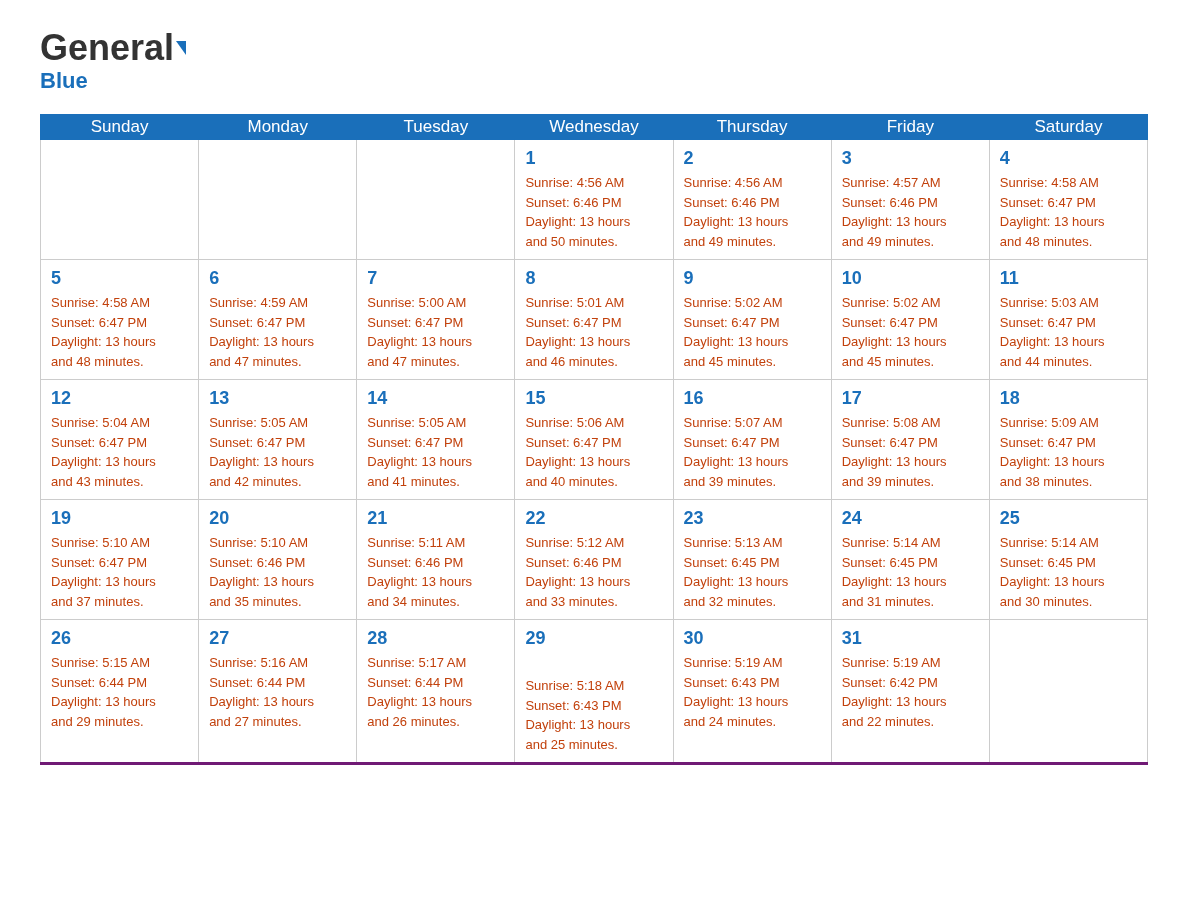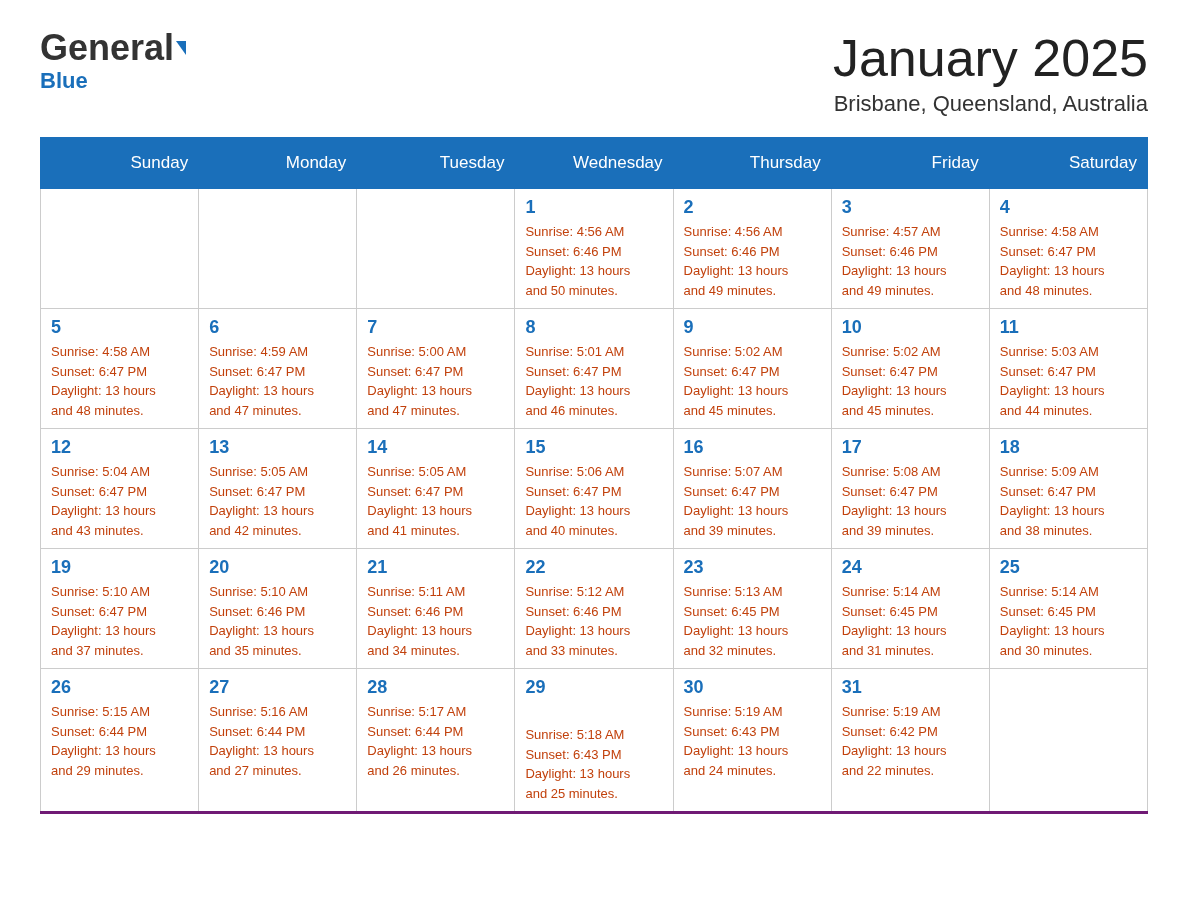--- a/index.html
+++ b/index.html
@@ -64,22 +64,22 @@
     .calendar-table {
       width: 100%;
       border-collapse: collapse;
       table-layout: fixed;
     }
     .calendar-table th {
       background-color: #1a6fba;
       color: #fff;
       font-size: 17px;
       font-weight: normal;
-      padding: 15px 10px;
-      text-align: right;
+      padding: 2px 10px;
+      text-align: center;
       border: 1px solid #1a6fba;
     }
     .calendar-table td {
       border: 1px solid #ccc;
       vertical-align: top;
       padding: 8px 10px;
       height: 110px;
     }
     .day-number {
       font-size: 18px;
@@ -103,24 +103,20 @@
 </head>
 <body>
 
 <div class="header-row">
   <div class="logo">
     <div class="logo-line">
       <span class="logo-text">General</span>
       <span class="logo-triangle"></span>
     </div>
     <div class="logo-blue-line">Blue</div>
-  </div>
-  <div class="title-block">
-    <div class="month-title">January 2025</div>
-    <div class="location-title">Brisbane, Queensland, Australia</div>
   </div>
 </div>
 
 <table class="calendar-table">
   <thead>
     <tr>
     <th>Sunday</th>
         <th>Monday</th>
         <th>Tuesday</th>
         <th>Wednesday</th>

